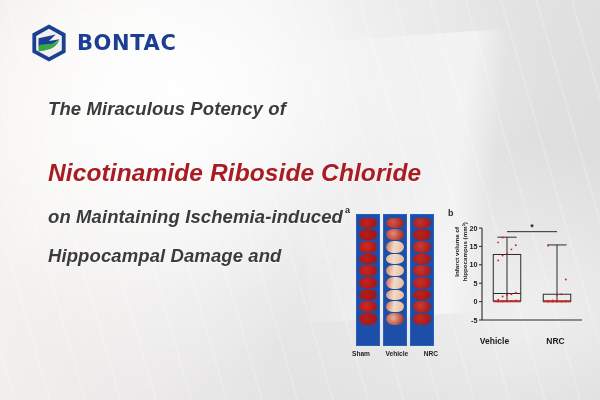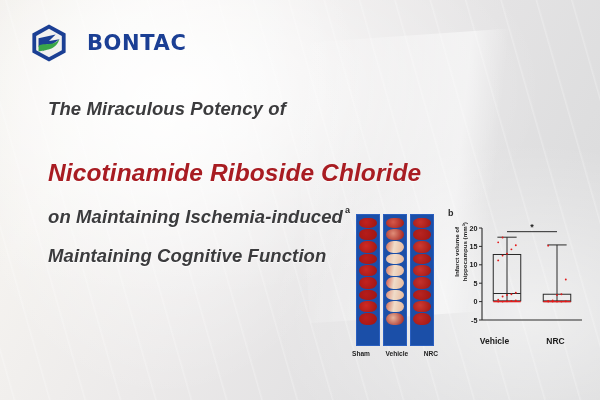--- a/index.html
+++ b/index.html
@@ -38,21 +38,21 @@
   }
   .sheen{
     position:absolute; right:-5%; top:8%;
     width:55%; height:70%;
     background:linear-gradient(100deg, rgba(255,255,255,0) 0%, rgba(255,255,255,.5) 48%, rgba(255,255,255,0) 58%);
     transform:rotate(-4deg);
     pointer-events:none;
   }
 
   
-  .logo-row{ position:absolute; left:30px; top:23px; display:flex; align-items:center; gap:19px; }
+  .logo-row{ position:absolute; left:30px; top:23px; display:flex; align-items:center; gap:9px; }
   .hexmark{ width:38px; height:40px; display:block; }
   .brand{
     font-family:"DejaVu Sans", sans-serif;
     font-size:21px; font-weight:bold; letter-spacing:.6px;
     color:#1b3f94;
   }
   .purity{
     position:absolute; right:36px; top:30px;
     font-size:20px; font-weight:bold; font-style:italic;
     color:#6a6a6c; letter-spacing:.3px;
@@ -122,21 +122,21 @@
       <path d="M9 24 C15 20, 24 25, 31 17 C27 29, 16 28, 9 30 Z" fill="#3aa648"></path>
     </svg>
     <span class="brand">BONTAC</span>
   </div>
 
 
   <div class="headline">
     <div class="ln">The Miraculous Potency of</div>
     <div class="ln big">Nicotinamide Riboside Chloride</div>
     <div class="ln">on Maintaining Ischemia-induced</div>
-    <div class="ln">Maintaining Cognitive Function</div>
+    <div class="ln">Hippocampal Damage and</div>
   </div>
 
   <div class="figure">
 
     <div class="panel-a-label">a</div>
     <div class="panel-a" id="panelA">
         <div class="slide">
           <div class="slice" style="background: radial-gradient(circle at 40% 40%, rgb(194, 34, 31), rgb(158, 21, 18)); height: 10px;"></div>
           <div class="slice" style="background: radial-gradient(circle at 40% 40%, rgb(181, 28, 26), rgb(158, 21, 18)); height: 11px;"></div>
           <div class="slice" style="background: radial-gradient(circle at 40% 40%, rgb(207, 42, 36), rgb(158, 21, 18)); height: 12px;"></div>

